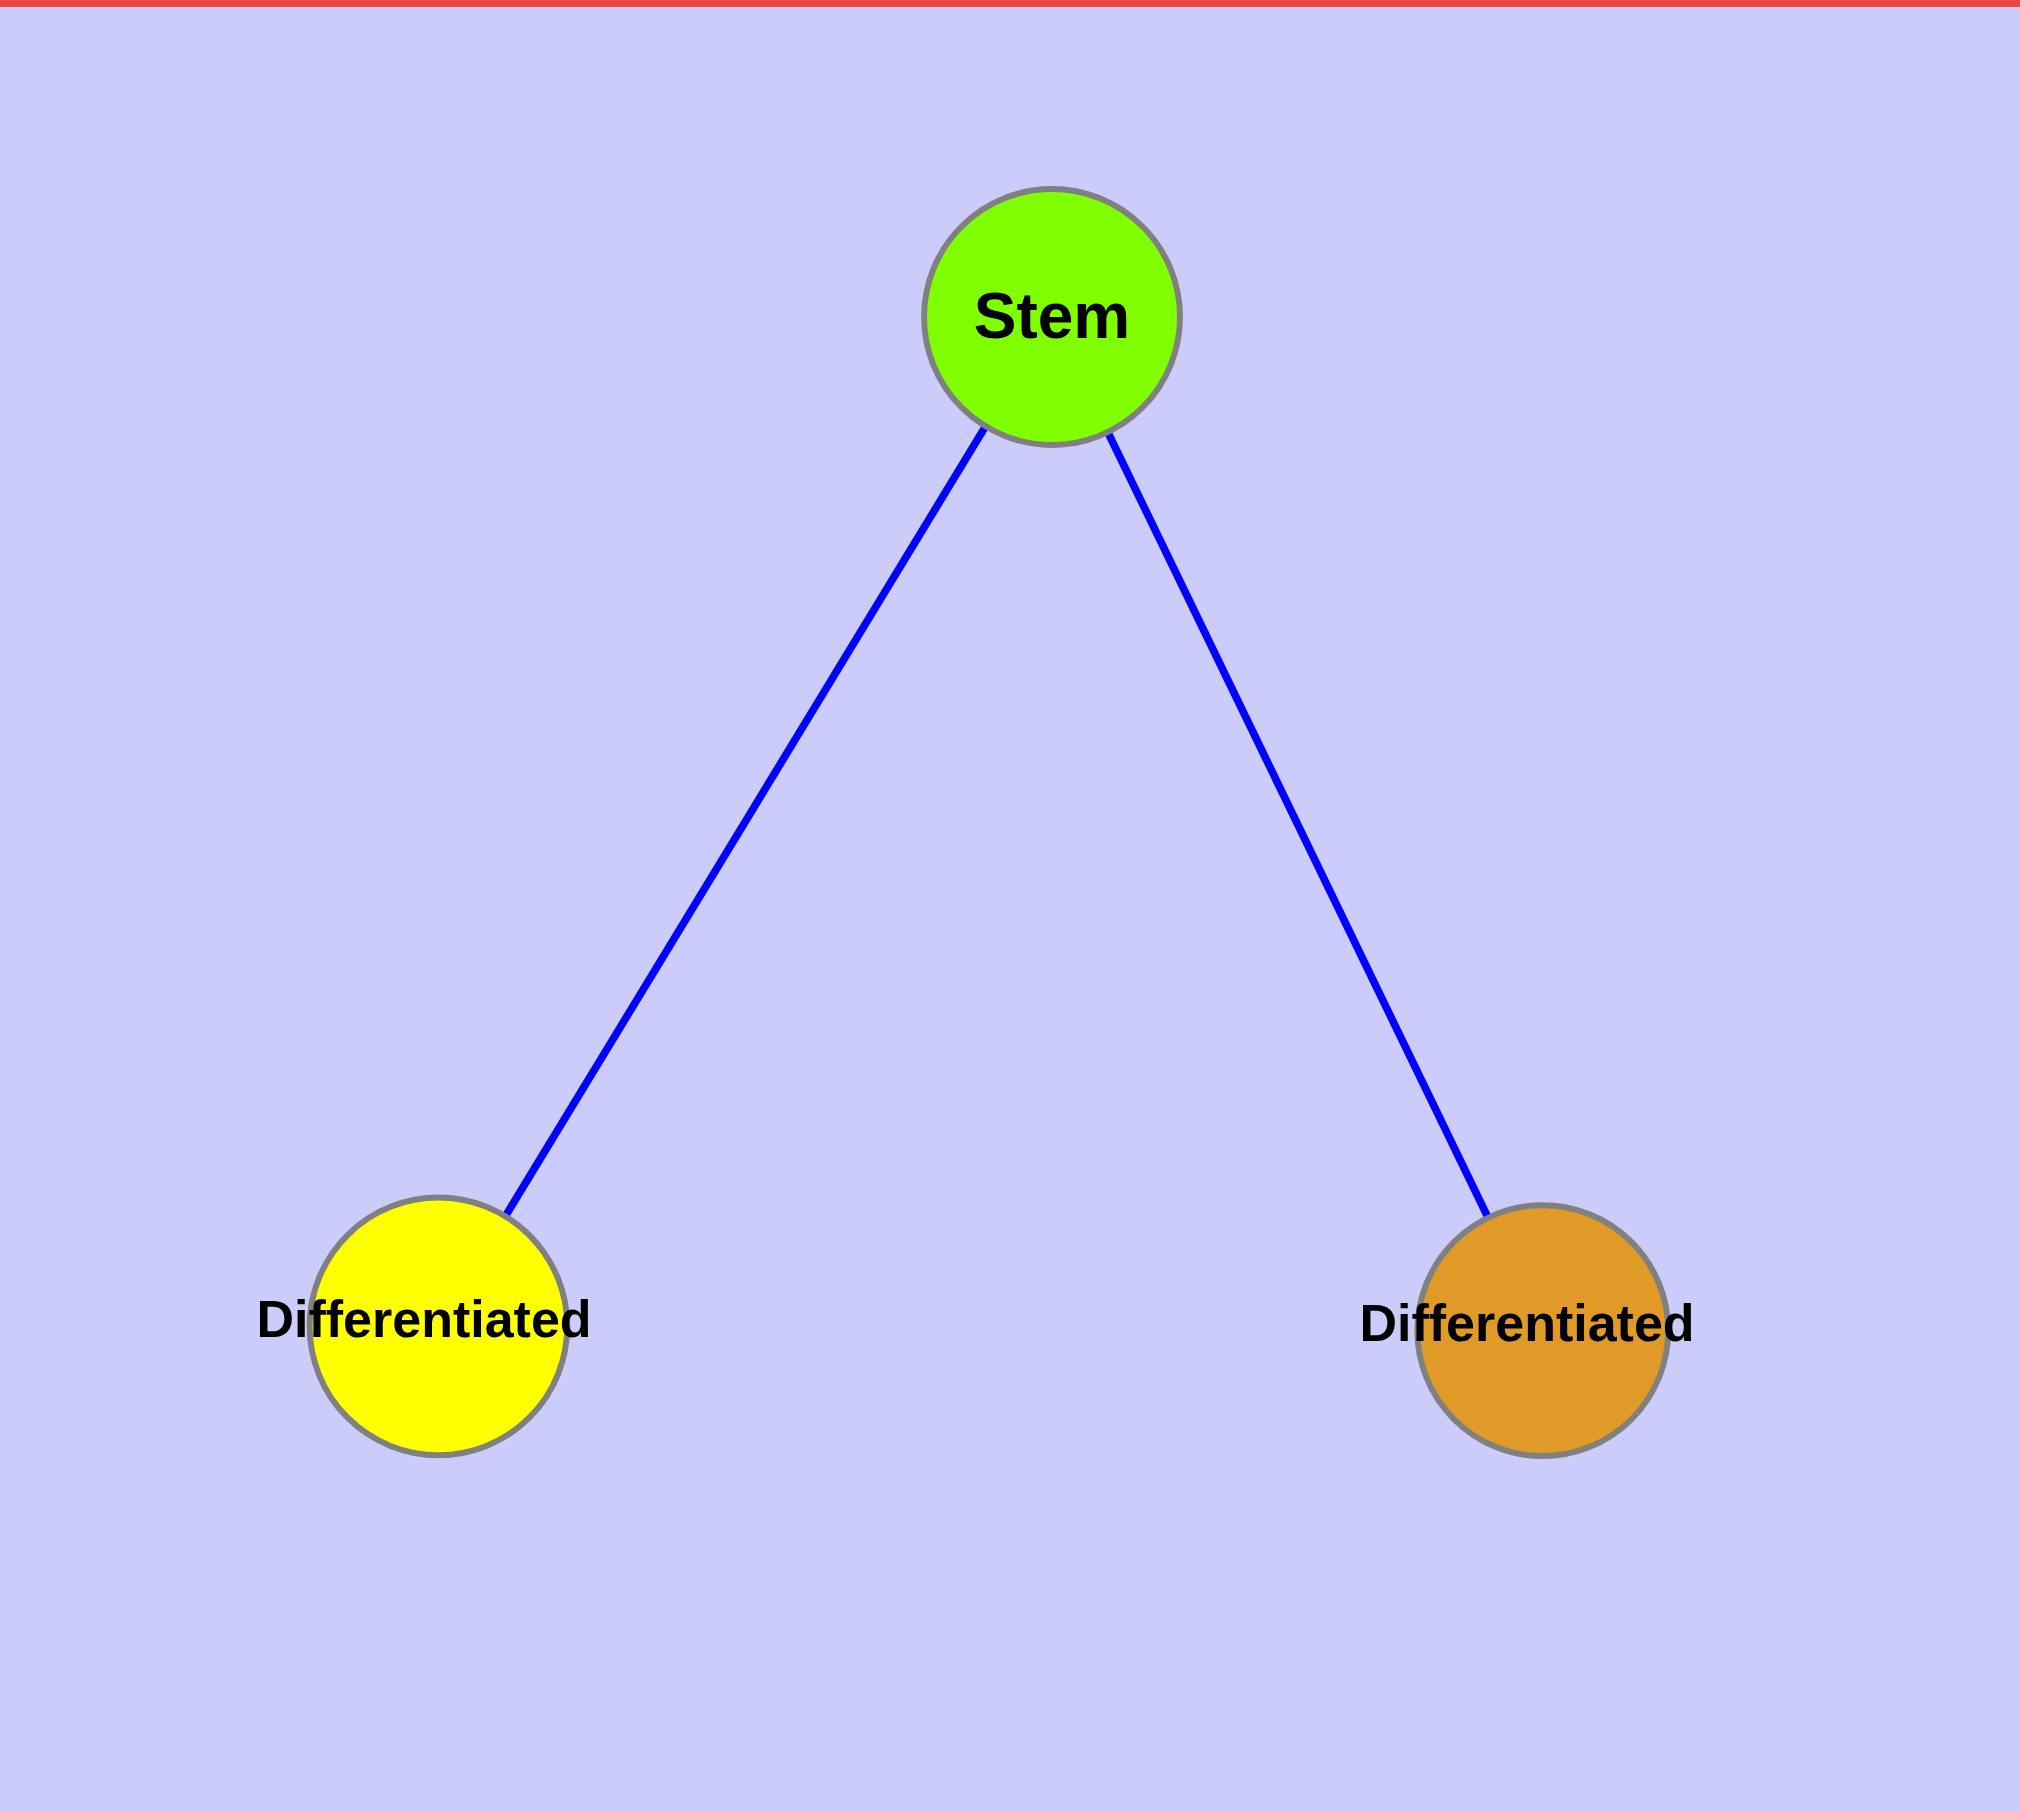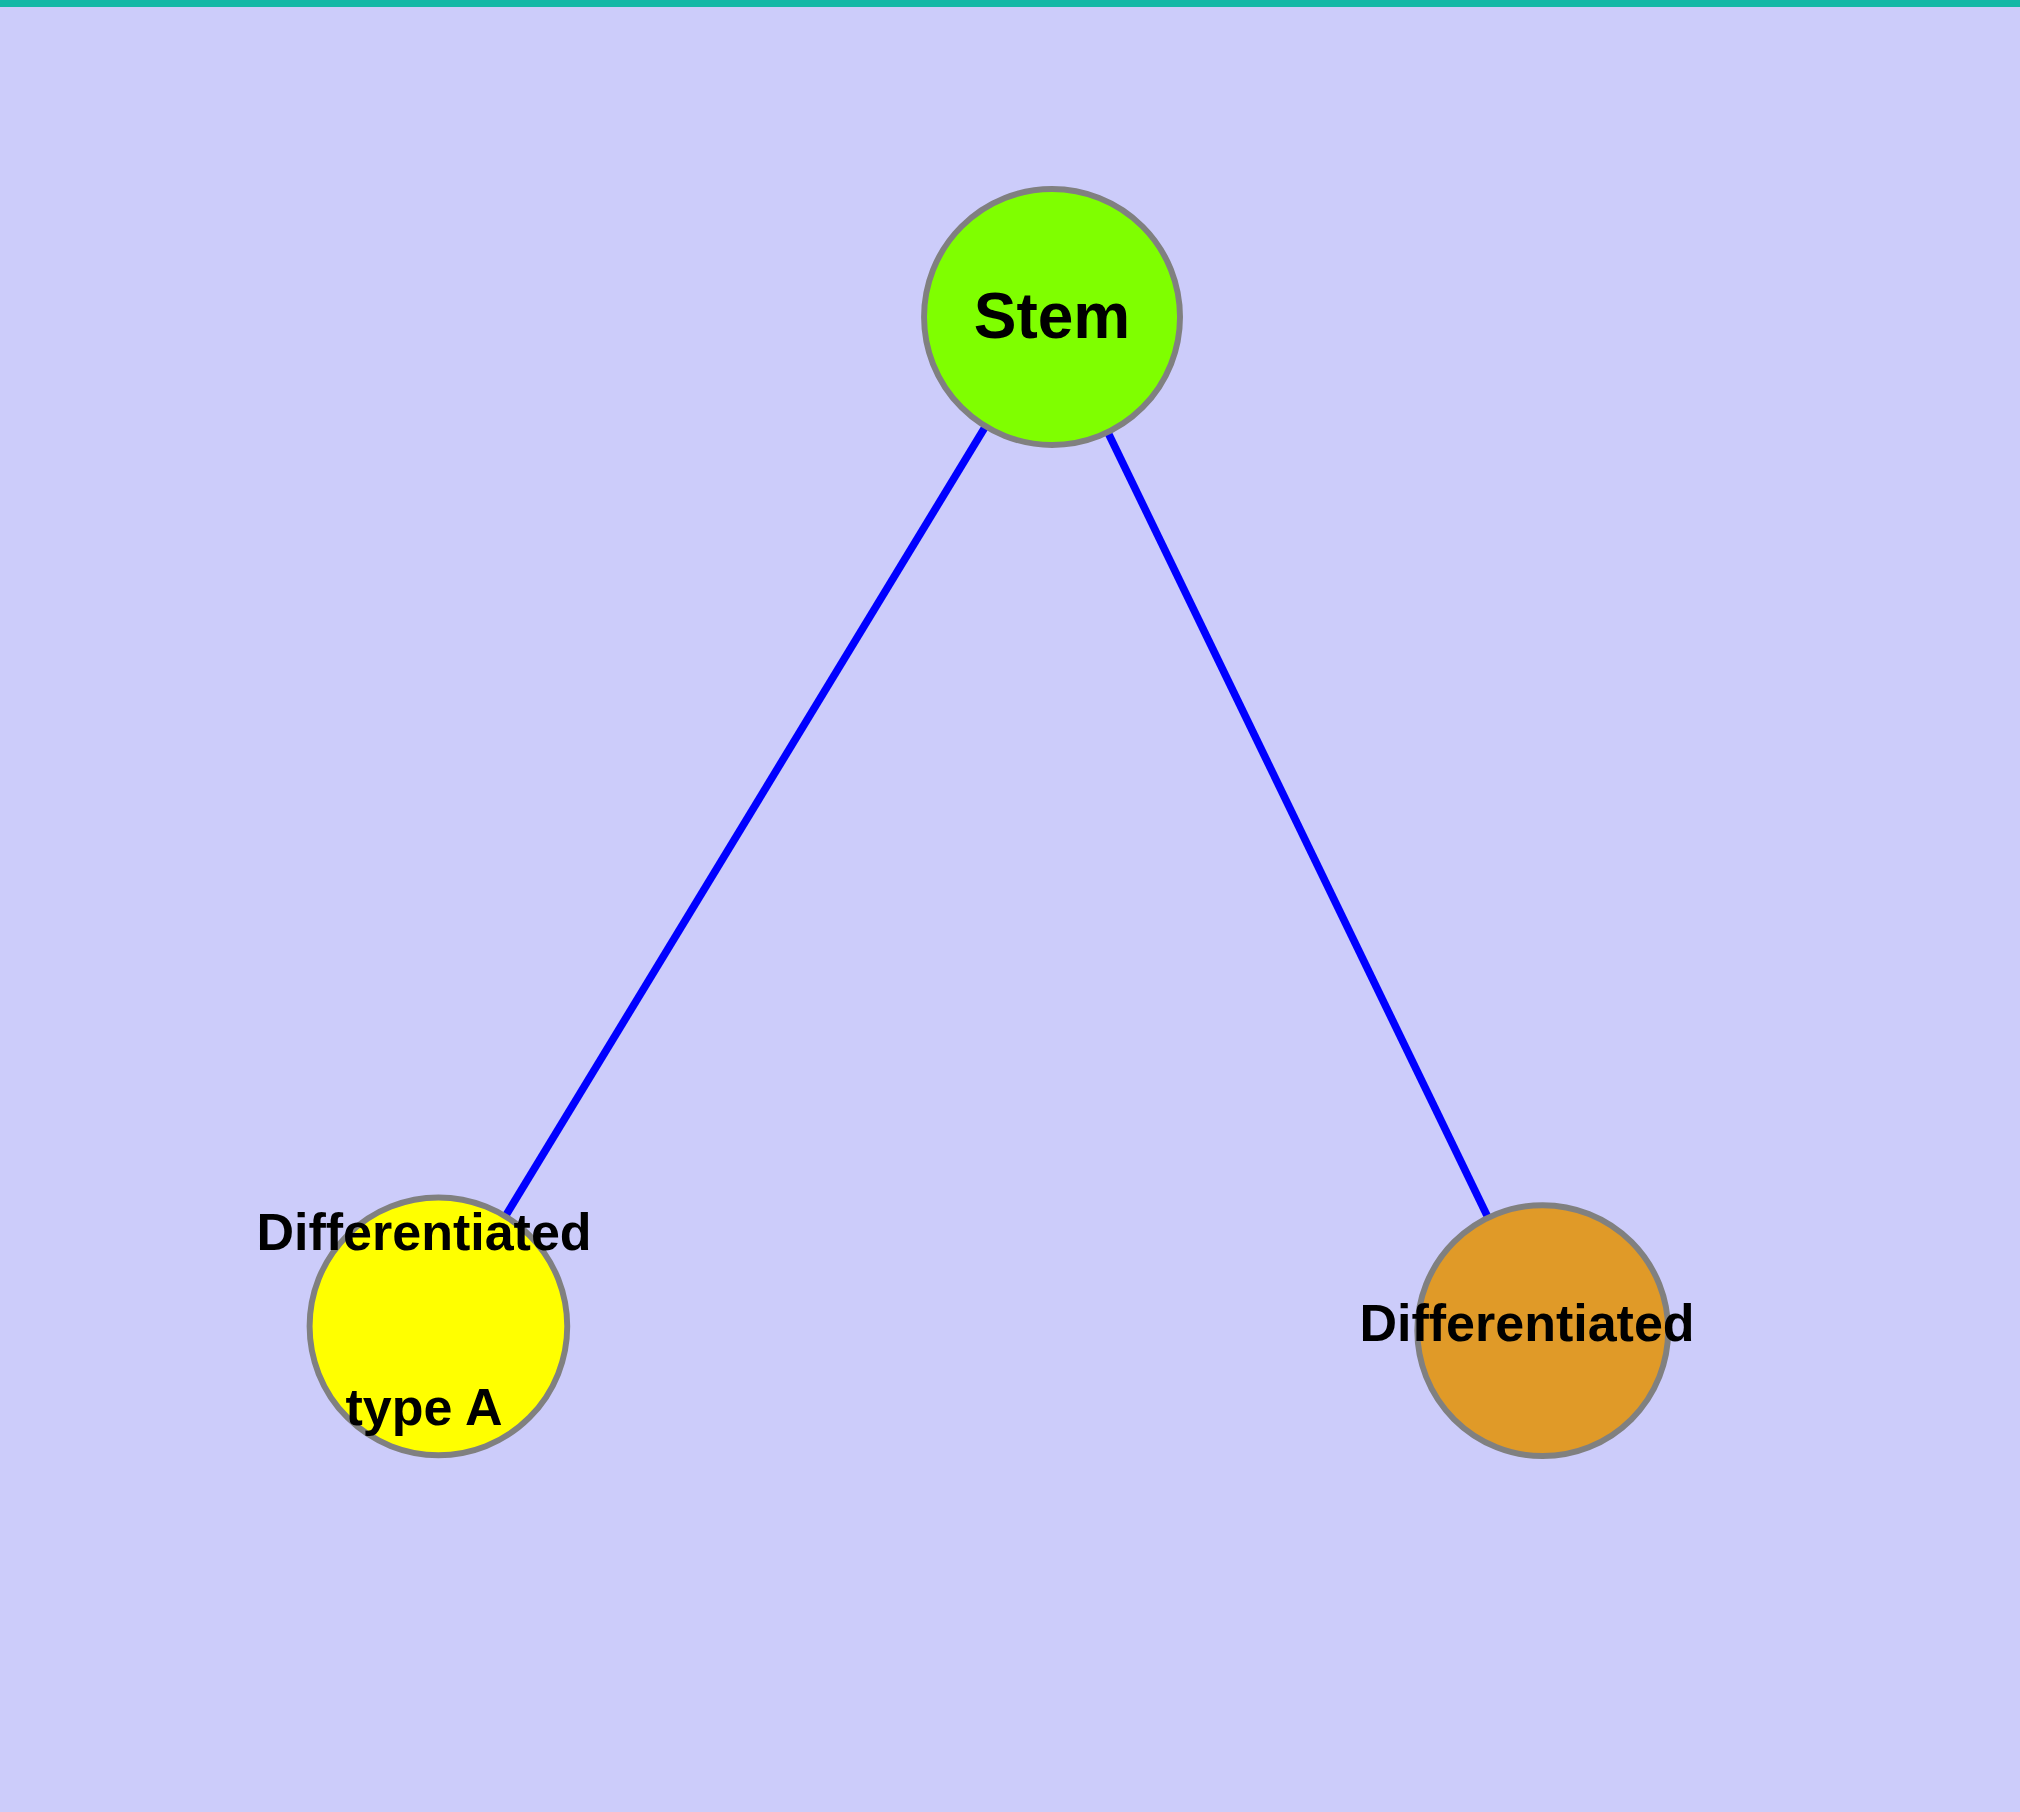--- a/index.html
+++ b/index.html
@@ -5,21 +5,21 @@
 <style>
   html, body {
     margin: 0;
     padding: 0;
     background: #ffffff;
   }
   #canvas {
     position: relative;
     width: 2021px;
     height: 1812px;
-    background: #14b8a6;
+    background: #ef4444;
     overflow: hidden;
     font-family: "Liberation Sans", sans-serif;
   }
   #plot-area {
     position: absolute;
     left: 0;
     top: 6.8px;
     width: 2021px;
     height: 1805px;
     background: #ccccfa;
@@ -66,21 +66,20 @@
       <circle cx="517" cy="1565" r="152" fill="#ffff00" stroke="#808080" stroke-width="7"></circle>
       <circle cx="1820" cy="1570" r="148" fill="#e09a28" stroke="#808080" stroke-width="7"></circle>
       <circle cx="1241" cy="374" r="151" fill="#7fff00" stroke="#808080" stroke-width="7"></circle>
     </g>
   </svg>
 
   <div class="node-label big" style="left:1052px; top:317px;">Stem</div>
 
   <div class="node-label multi" style="left:424px; top:1320px;">
     <div>Differentiated</div>
-    <div>type A</div>
   </div>
 
   <div class="node-label multi" style="left:1527px; top:1324px;">
     <div>Differentiated</div>
   </div>
 
 </div>
 
 
 </body></html>

